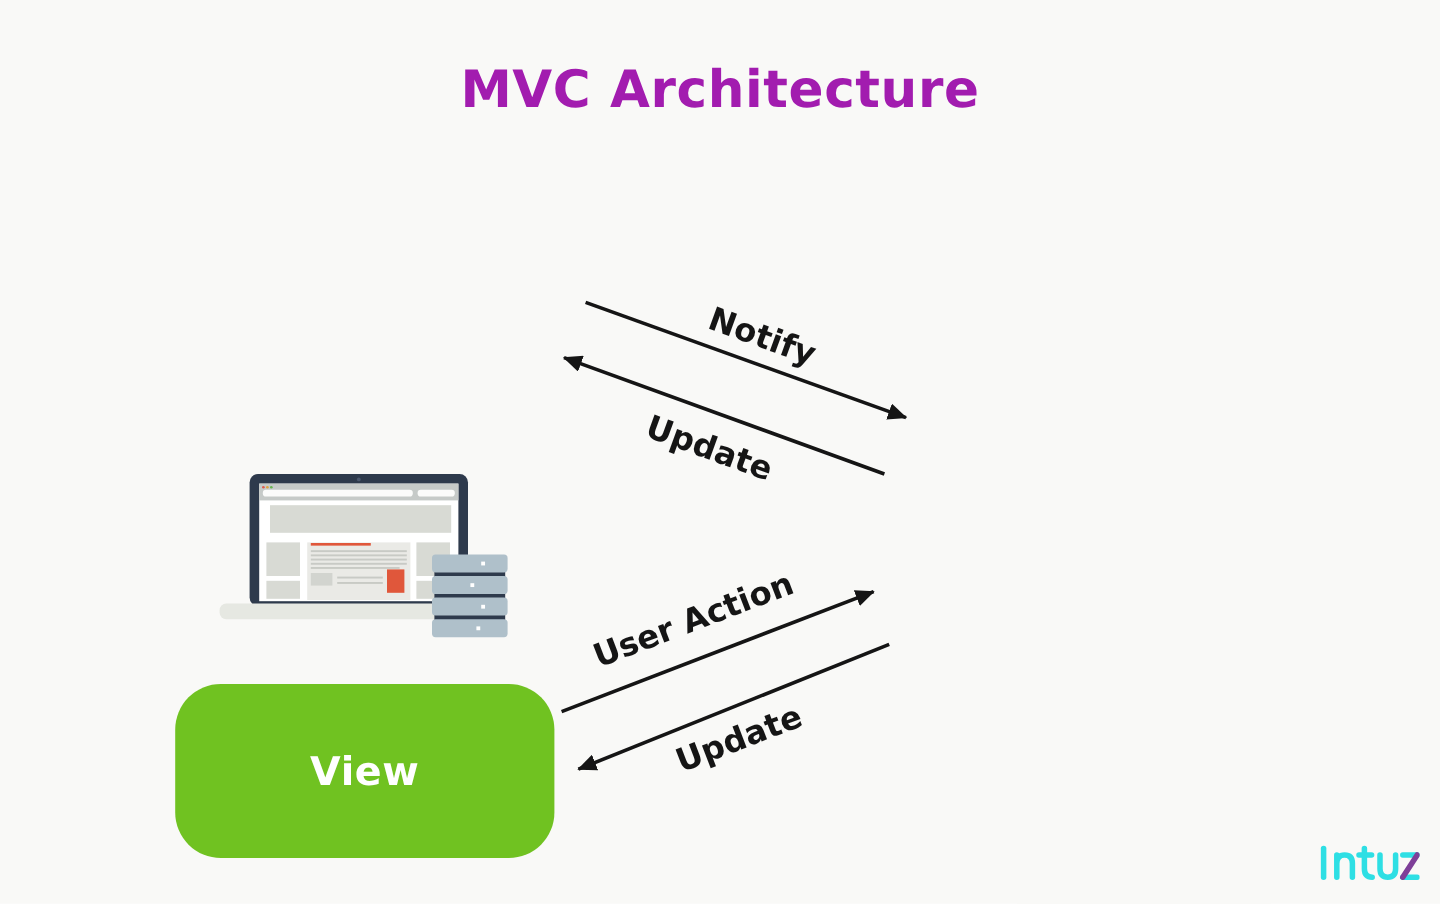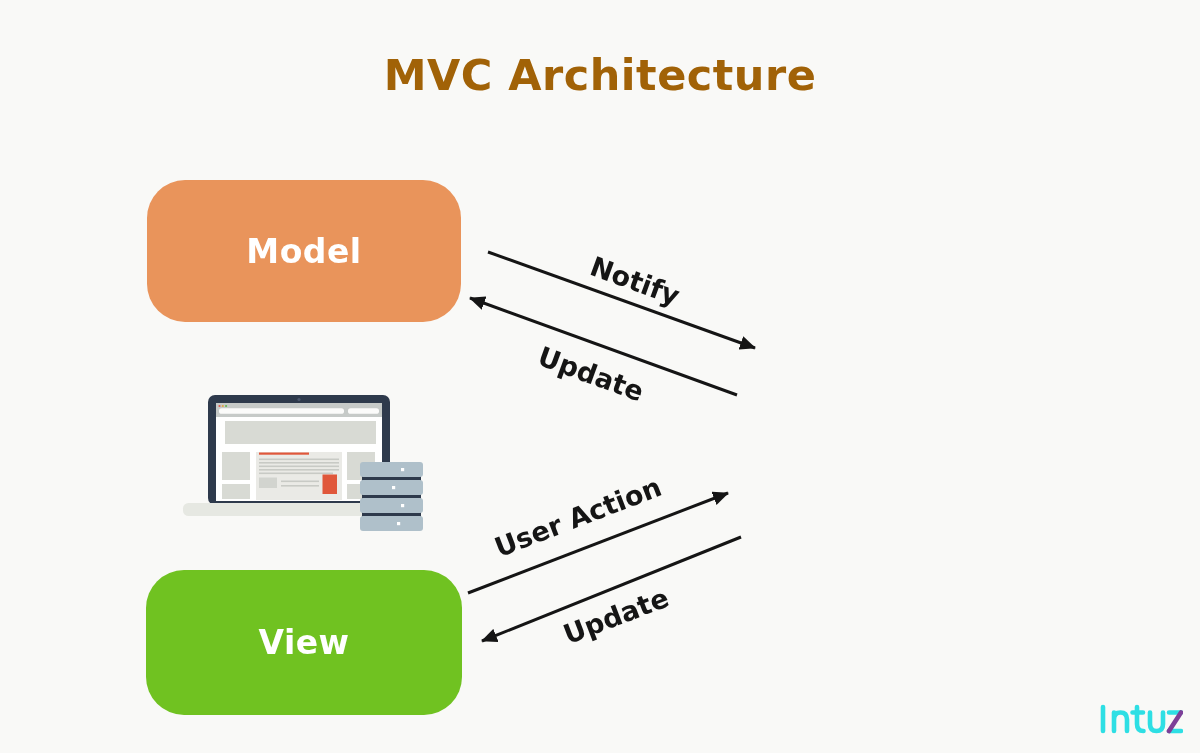--- a/index.html
+++ b/index.html
@@ -16,21 +16,21 @@
 
   .title {
     position: absolute;
     top: 50px;
     left: 0;
     width: 100%;
     text-align: center;
     font-size: 43px;
     font-weight: 700;
     letter-spacing: 0.5px;
-    color: #a16207;
+    color: #a21caf;
   }
 
   .arrows {
     position: absolute;
     left: 0; top: 0;
     width: 1200px; height: 753px;
   }
 
   .node {
     position: absolute;
@@ -83,23 +83,20 @@
       <marker id="ah" markerUnits="userSpaceOnUse" markerWidth="17" markerHeight="14" refX="15" refY="7" orient="auto">
         <path d="M0,0 L16,7 L0,14 Z" fill="#151515"></path>
       </marker>
     </defs>
     <line x1="488" y1="252" x2="755" y2="348" stroke="#151515" stroke-width="3" marker-end="url(#ah)"></line>
     <line x1="737" y1="395" x2="470" y2="298" stroke="#151515" stroke-width="3" marker-end="url(#ah)"></line>
     <line x1="468" y1="593" x2="728" y2="493" stroke="#151515" stroke-width="3" marker-end="url(#ah)"></line>
     <line x1="741" y1="537" x2="482" y2="641" stroke="#151515" stroke-width="3" marker-end="url(#ah)"></line>
   </svg>
 
-  <div class="node node-model">
-    <span>Model</span>
-  </div>
   <div class="node node-view">
     <span>View</span>
   </div>
 
   <div class="edge-label el-notify">Notify</div>
   <div class="edge-label el-update-top">Update</div>
   <div class="edge-label el-user-action">User Action</div>
   <div class="edge-label el-update-bottom">Update</div>
 
   <svg class="illustration" width="255" height="150" viewBox="175 385 255 150" aria-hidden="true">

